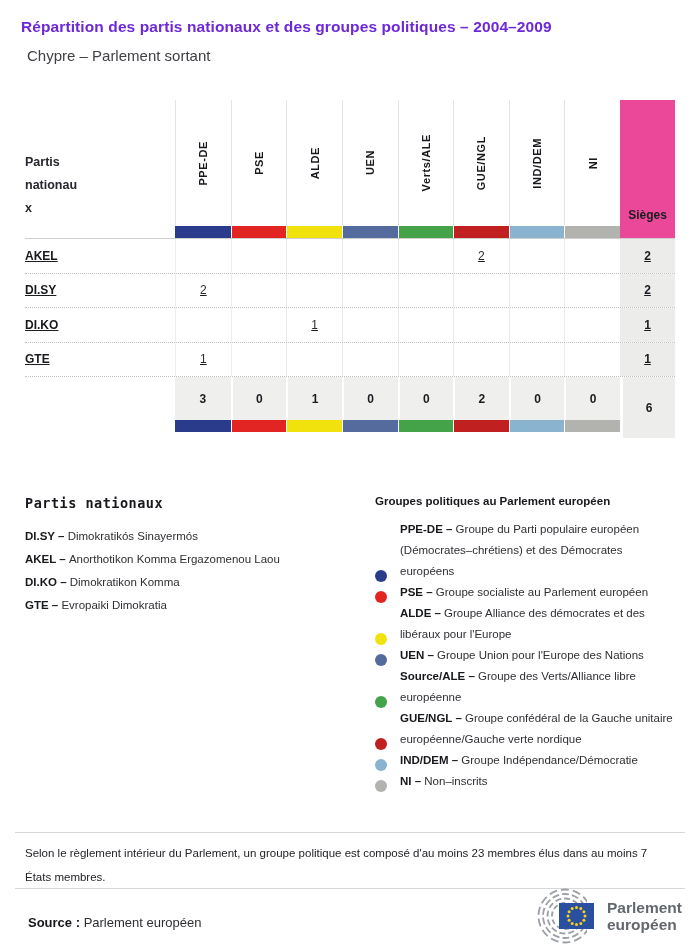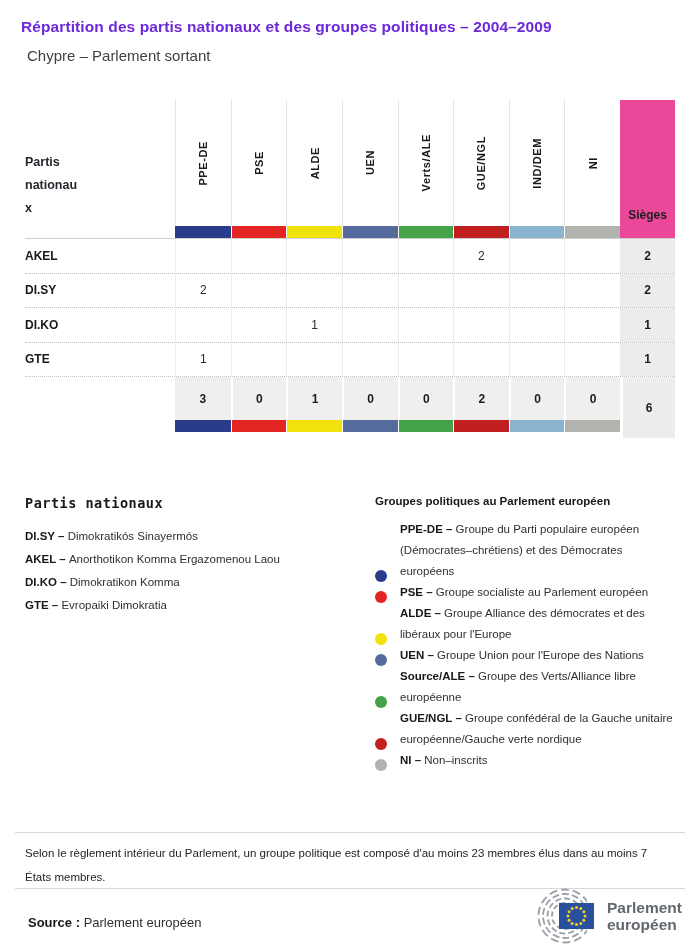--- a/index.html
+++ b/index.html
@@ -19,21 +19,21 @@
   .h-label { display:flex; align-items:flex-end; padding-bottom:6px; }
   .h-label .wrap { width:58px; font-size:12.5px; font-weight:bold; line-height:23px; overflow-wrap:break-word; word-break:break-word; color:#26272e; }
   .h-group { border-left:1px solid #e4e4e4; display:flex; align-items:center; justify-content:center; }
   .h-group span { writing-mode:vertical-rl; transform:rotate(180deg); font-size:11px; font-weight:bold; letter-spacing:.6px; color:#17181c; white-space:nowrap; }
   .h-seats { background:#ec4899; height:138px; margin-bottom:-12px; display:flex; align-items:flex-end; justify-content:center; padding-bottom:16px; font-size:12px; font-weight:bold; position:relative; z-index:2; }
 
   .bar-row { height:12px; }
   .bar-cell { border-left:1px solid #fff; }
   .bar-row .first { border-left:none; }
 
-  .data-row { height:34.5px; }
+  .data-row { height:34.5px;text-decoration:underline; }
   .data-row.solid-top { border-top:1px solid #cfcfcf; }
   .data-row.dot-top { border-top:1px dotted #c2c2c2; }
   .c-label { display:flex; align-items:center; font-size:12px; font-weight:bold; color:#17181c; }
   .c-val { border-left:1px solid #ececec; display:flex; align-items:center; justify-content:center; font-size:12px; color:#2a2a2a; }
   .c-seat { background:#ececeb; display:flex; align-items:center; justify-content:center; font-size:12px; font-weight:bold; }
 
   .tot-row { height:44px; border-top:1px dotted #c2c2c2; }
   .t-val { background:#efefee; border-left:2px solid #fff; display:flex; align-items:center; justify-content:center; font-size:12px; font-weight:bold; }
   .t-val.first { border-left:none; }
   .t-seat { background:#ededec; border-left:3px solid #fff; height:61px; margin-bottom:-17px; display:flex; align-items:center; justify-content:center; font-size:12px; font-weight:bold; position:relative; z-index:2; }
@@ -211,20 +211,24 @@
           <div class="dot" style="background: rgb(86, 107, 157);"></div>
           <div class="gtxt"><b>UEN – </b><span>Groupe Union pour l'Europe des Nations</span></div>
         </div>
         <div class="gitem">
           <div class="dot" style="background: rgb(68, 162, 72);"></div>
           <div class="gtxt"><b>Source/ALE – </b><span>Groupe des Verts/Alliance libre européenne</span></div>
         </div>
         <div class="gitem">
           <div class="dot" style="background: rgb(192, 32, 31);"></div>
           <div class="gtxt"><b>GUE/NGL – </b><span>Groupe confédéral de la Gauche unitaire européenne/Gauche verte nordique</span></div>
+        </div>
+        <div class="gitem">
+          <div class="dot" style="background: rgb(138, 179, 207);"></div>
+          <div class="gtxt"><b>IND/DEM – </b><span>Groupe Indépendance/Démocratie</span></div>
         </div>
         <div class="gitem">
           <div class="dot" style="background: rgb(178, 178, 175);"></div>
           <div class="gtxt"><b>NI – </b><span>Non–inscrits</span></div>
         </div>
       </div>
   </div>
 </div>
 
 <div class="rule rule1"></div>

